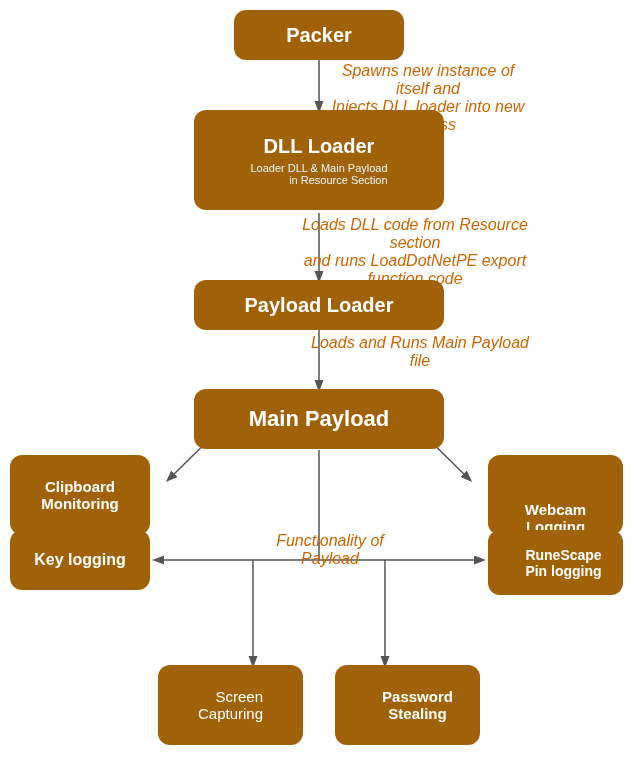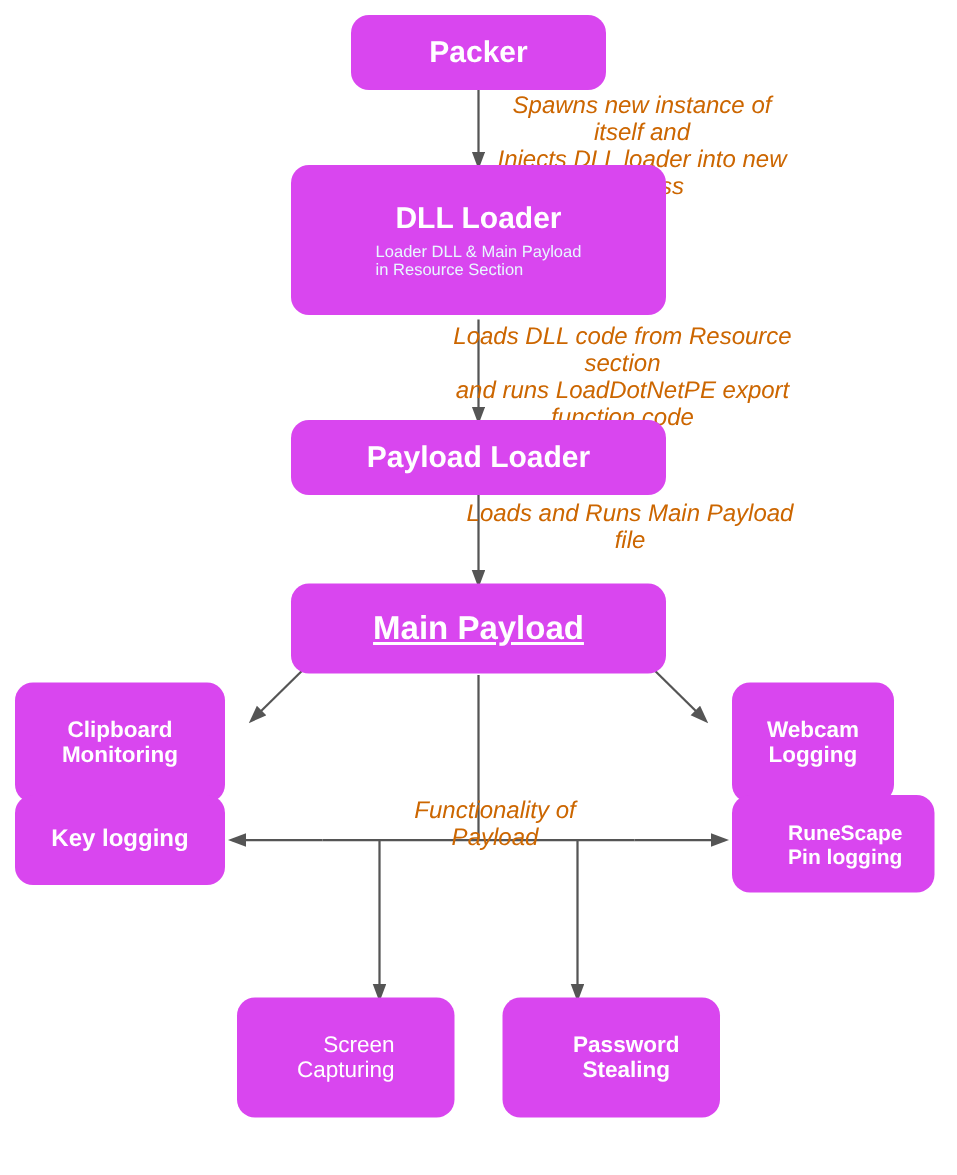--- a/index.html
+++ b/index.html
@@ -13,21 +13,21 @@
     }
 
     .diagram {
       position: relative;
       width: 638px;
       height: 783px;
     }
 
     .node {
       position: absolute;
-      background: #d946ef;
+      background: #a16207;
       border-radius: 12px;
       color: #ffffff;
       display: flex;
       align-items: center;
       justify-content: center;
       text-align: center;
       font-weight: bold;
     }
 
     .node-large {
@@ -102,47 +102,47 @@
     <span>Packer</span>
   </div>
 
   <div class="annotation" style="left:328px; top:62px; width:200px;">
     <span style="white-space:pre-line;">Spawns new instance of itself and
 Injects DLL loader into new process</span>
   </div>
 
   <div class="node node-medium" style="left:194px; top:110px; width:250px; height:100px; flex-direction:column;">
     <span style="font-size:20px; font-weight:bold;">DLL Loader</span>
-    <div class="node-sub" style="white-space:pre-line; text-align:left;">Loader DLL &amp; Main Payload
+    <div class="node-sub" style="white-space:pre-line; text-align:right;">Loader DLL &amp; Main Payload
 in Resource Section</div>
   </div>
 
   <div class="annotation" style="left:290px; top:216px; width:250px;">
     <span style="white-space:pre-line;">Loads DLL code from Resource section
 and runs LoadDotNetPE export function code</span>
   </div>
 
   <div class="node node-large" style="left:194px; top:280px; width:250px; height:50px;">
     <span>Payload Loader</span>
   </div>
 
   <div class="annotation" style="left:310px; top:334px; width:220px;">
     <span>Loads and Runs Main Payload file</span>
   </div>
 
   <div class="node node-large" style="left:194px; top:389px; width:250px; height:60px;">
-    <span style="font-size:22px;text-decoration:underline;">Main Payload</span>
+    <span style="font-size:22px;">Main Payload</span>
   </div>
 
   <div class="node node-medium" style="left:10px; top:455px; width:140px; height:80px; flex-direction:column; justify-content:center;">
     <span style="font-size:15px; font-weight:bold; white-space:pre-line; text-align:center;">Clipboard
 Monitoring</span>
   </div>
 
-  <div class="node node-medium" style="left:488px; top:455px; width:108px; height:80px; flex-direction:column; justify-content:center;">
+  <div class="node node-medium" style="left:488px; top:455px; width:135px; height:80px; flex-direction:column; justify-content:flex-end;">
     <span style="font-size:15px; font-weight:bold; white-space:pre-line; text-align:center;">Webcam
 Logging</span>
   </div>
 
   <div class="annotation" style="left:270px; top:532px; width:120px;">
     <span style="white-space:pre-line;">Functionality of
 Payload</span>
   </div>
 
   <div class="node node-medium" style="left:10px; top:530px; width:140px; height:60px;">

